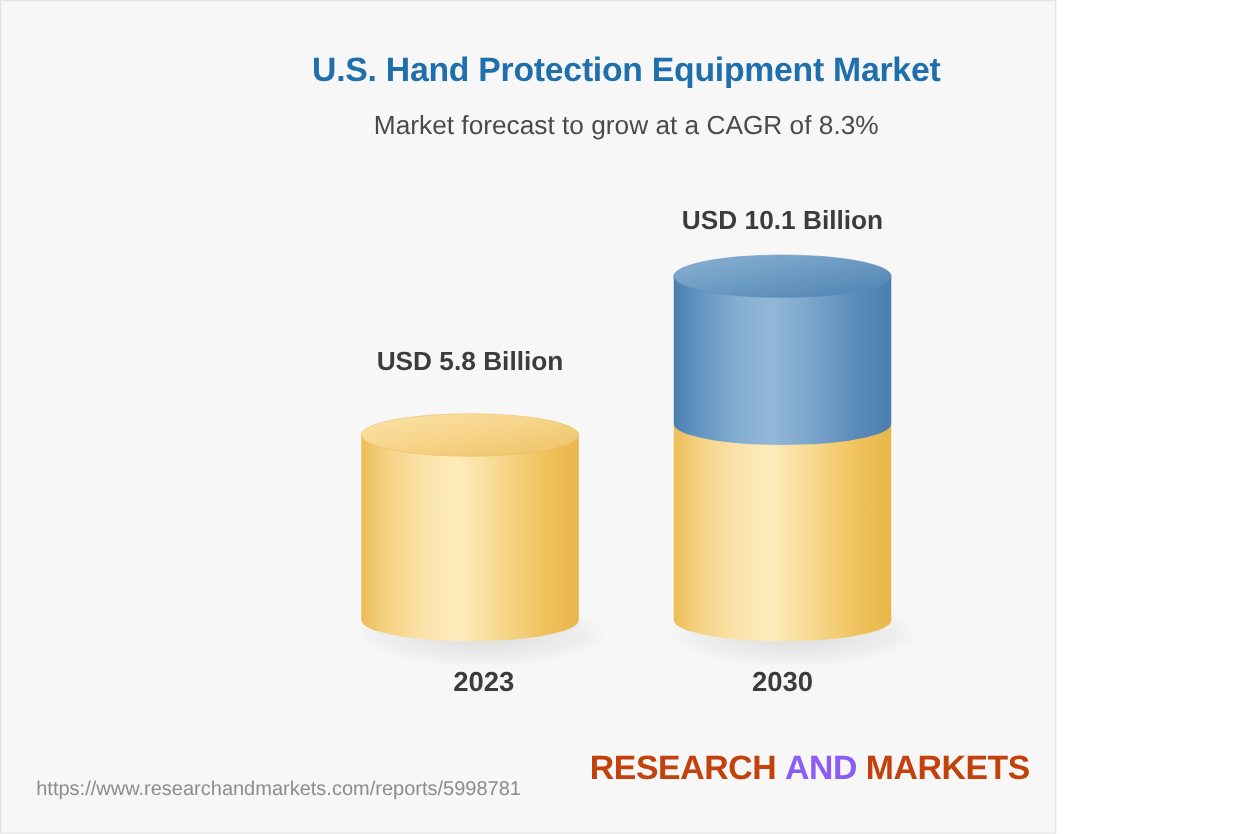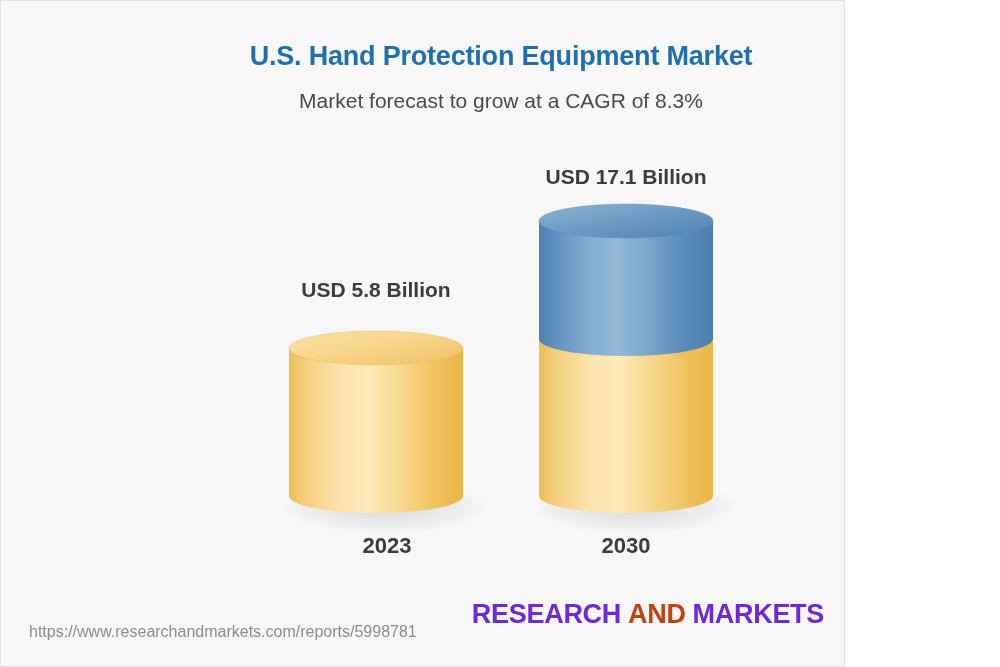--- a/index.html
+++ b/index.html
@@ -93,22 +93,22 @@
     top: 600px;
     text-align: right;
     line-height: 1;
   }
   .logo-main {
     font-size: 27px;
     font-weight: bold;
     letter-spacing: -0.3px;
     white-space: nowrap;
   }
-  .logo-word-blue { color: #6d28d9; }
-  .logo-word-gold { color: #c2410c; }
+  .logo-word-blue { color: #c2410c; }
+  .logo-word-gold { color: #8b5cf6; }
   .logo-tag {
     margin-top: 5px;
     font-size: 12.5px;
     font-weight: bold;
     color: #3f7fb0;
     letter-spacing: 0.55px;
     white-space: nowrap;
   }
 </style>
 </head>
@@ -183,21 +183,21 @@
 
       <path d="M 0,135 L 0,292 A 87,17 0 0 0 174,292 L 174,135 Z" fill="url(#goldBody2)"></path>
 
       <path d="M 0,17 L 0,135 A 87,17 0 0 0 174,135 L 174,17 Z" fill="url(#blueBody2)"></path>
 
       <ellipse cx="87" cy="17" rx="87" ry="17" fill="url(#blueTop2)"></ellipse>
       <ellipse cx="87" cy="17" rx="87" ry="17" fill="none" stroke="#5b8cba" stroke-width="0.8" opacity="0.5"></ellipse>
     </svg>
   </div>
 
-  <div class="value-label" id="label-2030">USD 17.1 Billion</div>
+  <div class="value-label" id="label-2030">USD 10.1 Billion</div>
   <div class="cat-label" id="cat-2030">2030</div>
 
   <div class="footer-url">https://www.researchandmarkets.com/reports/5998781</div>
 
   <div class="logo">
     <div class="logo-main">
       <span class="logo-word-blue">RESEARCH</span><span class="logo-word-gold" style="margin:0 7px;">AND</span><span class="logo-word-blue">MARKETS</span>
     </div>
   </div>
 

